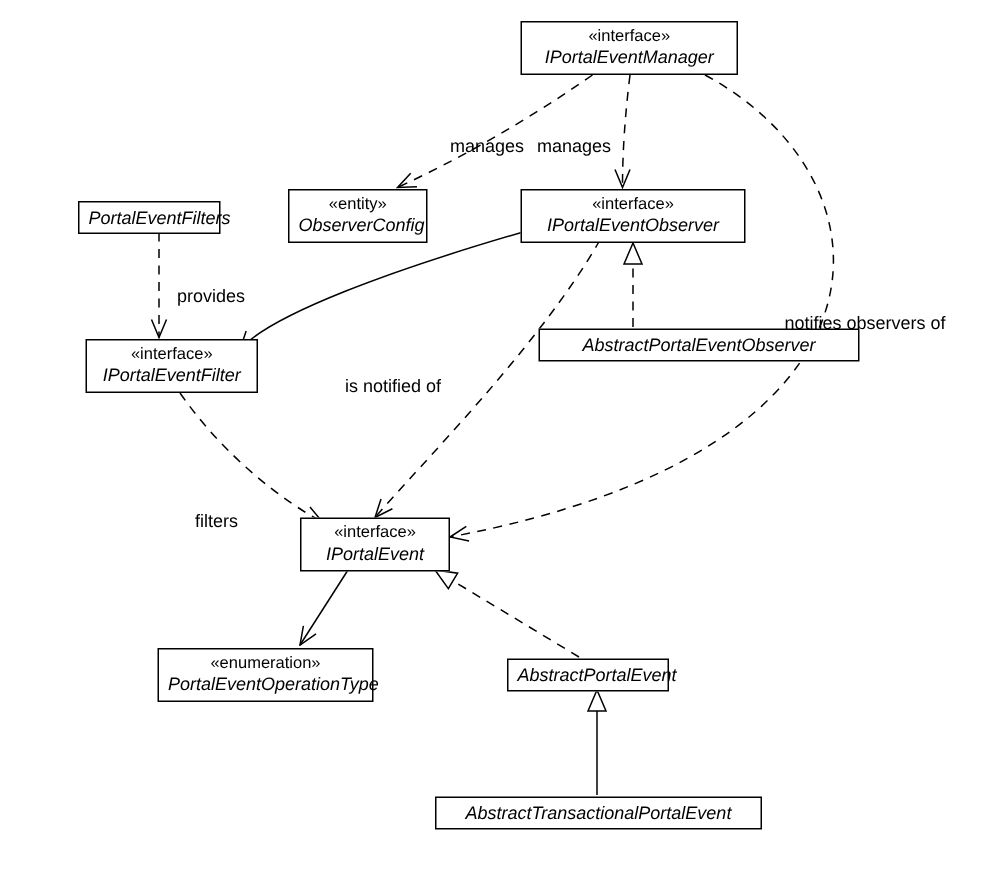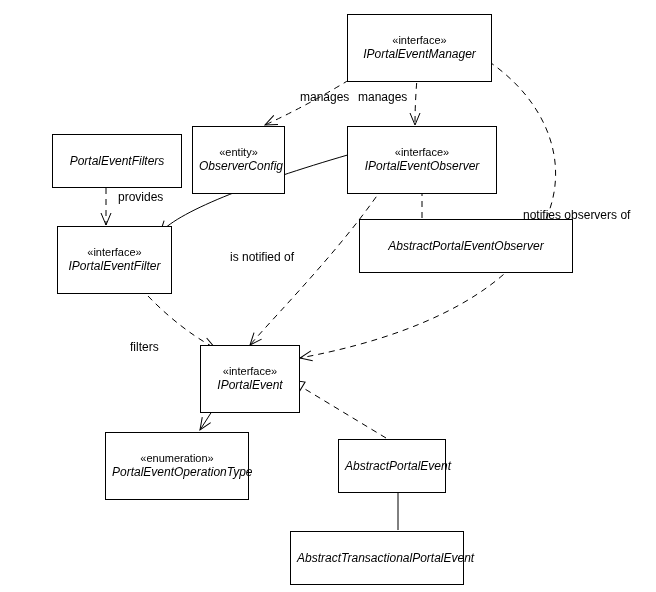--- a/index.html
+++ b/index.html
@@ -15,21 +15,21 @@
   .canvas {
     position: relative;
     width: 656px;
     height: 592px;
   }
   .node {
     position: absolute;
     border: 1px solid #000;
     background: #fff;
     text-align: center;
-    padding: 19px 6px;
+    padding: 3px 6px;
     line-height: 1.2;
     box-sizing: border-box;
   }
   .stereo {
     display: block;
     font-size: 11px;
   }
   .name {
     display: block;
     font-style: italic;
@@ -100,21 +100,21 @@
   <div class="node" style="left:192px; top:126px; width:93px;">
     <span class="stereo">«entity»</span>
     <span class="name">ObserverConfig</span>
   </div>
 
   <div class="node" style="left:347px; top:126px; width:150px;">
     <span class="stereo">«interface»</span>
     <span class="name">IPortalEventObserver</span>
   </div>
 
-  <div class="node italic" style="left:52px; top:134px; width:130px;">
+  <div class="node italic" style="left:52px; top:134px; width:95px;">
     <span class="name">PortalEventFilters</span>
   </div>
 
   <div class="node" style="left:57px; top:226px; width:115px;">
     <span class="stereo">«interface»</span>
     <span class="name">IPortalEventFilter</span>
   </div>
 
   <div class="node italic" style="left:359px; top:219px; width:214px;">
     <span class="name">AbstractPortalEventObserver</span>
@@ -127,21 +127,21 @@
 
   <div class="node" style="left:105px; top:432px; width:144px;">
     <span class="stereo">«enumeration»</span>
     <span class="name">PortalEventOperationType</span>
   </div>
 
   <div class="node italic" style="left:338px; top:439px; width:108px;">
     <span class="name">AbstractPortalEvent</span>
   </div>
 
-  <div class="node italic" style="left:290px; top:531px; width:174px;">
+  <div class="node italic" style="left:290px; top:531px; width:218px;">
     <span class="name">AbstractTransactionalPortalEvent</span>
   </div>
 
   <div class="label" style="left:300px; top:90px;">manages</div>
   <div class="label" style="left:358px; top:90px;">manages</div>
   <div class="label" style="left:118px; top:190px;">provides</div>
   <div class="label" style="left:230px; top:250px;">is notified of</div>
   <div class="label" style="left:523px; top:208px;">notifies observers of</div>
   <div class="label" style="left:130px; top:300px;margin-top:40px;">filters</div>
 

